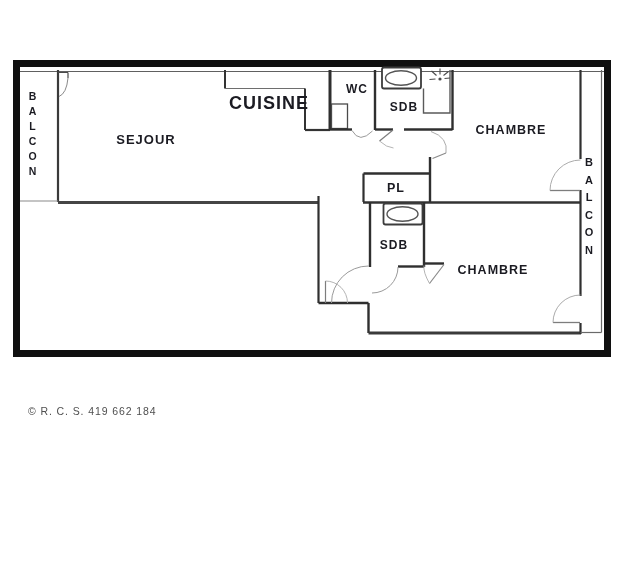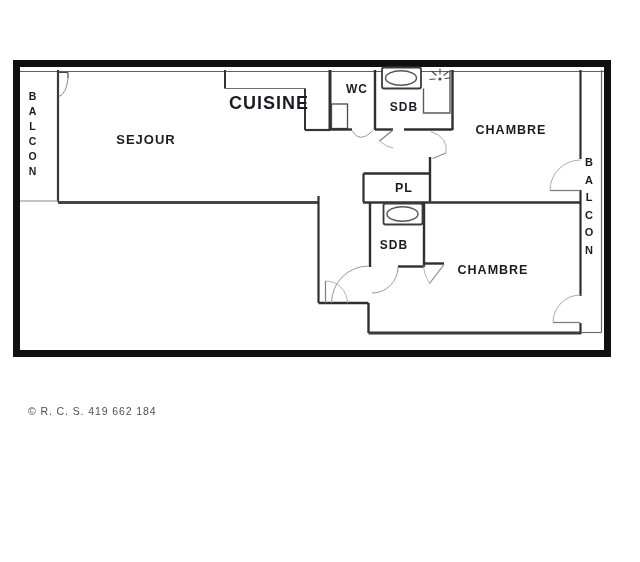--- a/index.html
+++ b/index.html
@@ -161,21 +161,21 @@
   <div class="room-label" style="left:146px;top:139px;font-size:13px;text-align:right;">SEJOUR</div>
 
   <div class="room-label" style="left:269px;top:103px;font-size:18px;">CUISINE</div>
 
   <div class="room-label" style="left:357px;top:89px;font-size:12px;">WC</div>
 
   <div class="room-label" style="left:404px;top:107px;font-size:12px;">SDB</div>
 
   <div class="room-label" style="left:511px;top:130px;font-size:12.5px;">CHAMBRE</div>
 
-  <div class="room-label" style="left:396px;top:188px;font-size:12.5px;margin-left:8px;">PL</div>
+  <div class="room-label" style="left:396px;top:188px;font-size:12.5px;">PL</div>
 
   <div class="room-label" style="left:394px;top:245px;font-size:12px;">SDB</div>
 
   <div class="room-label" style="left:493px;top:270px;font-size:12.5px;">CHAMBRE</div>
 
   <div class="vertical-label" style="left:583px;top:156px;font-size:11px;letter-spacing:5.5px;">BALCON</div>
 
 
   <div class="footer-line" style="left:28px;top:405px;">© R. C. S. 419 662 184</div>
 

